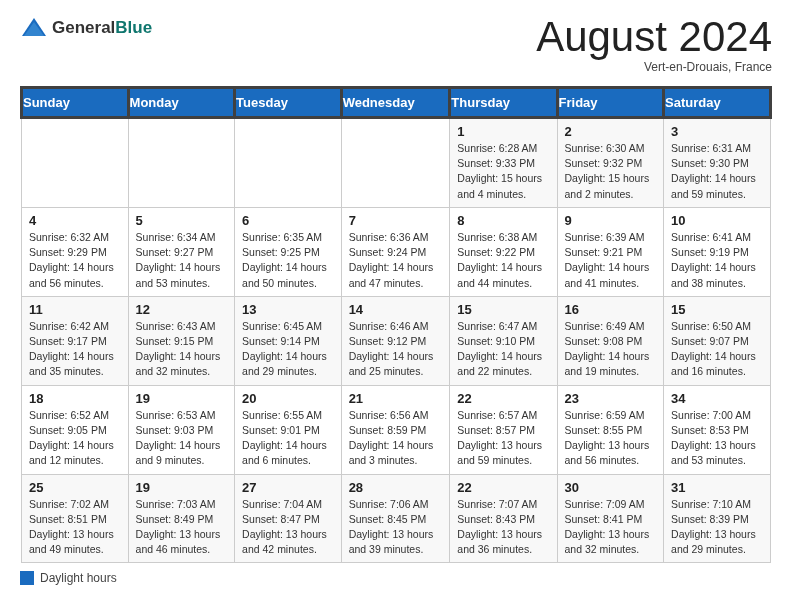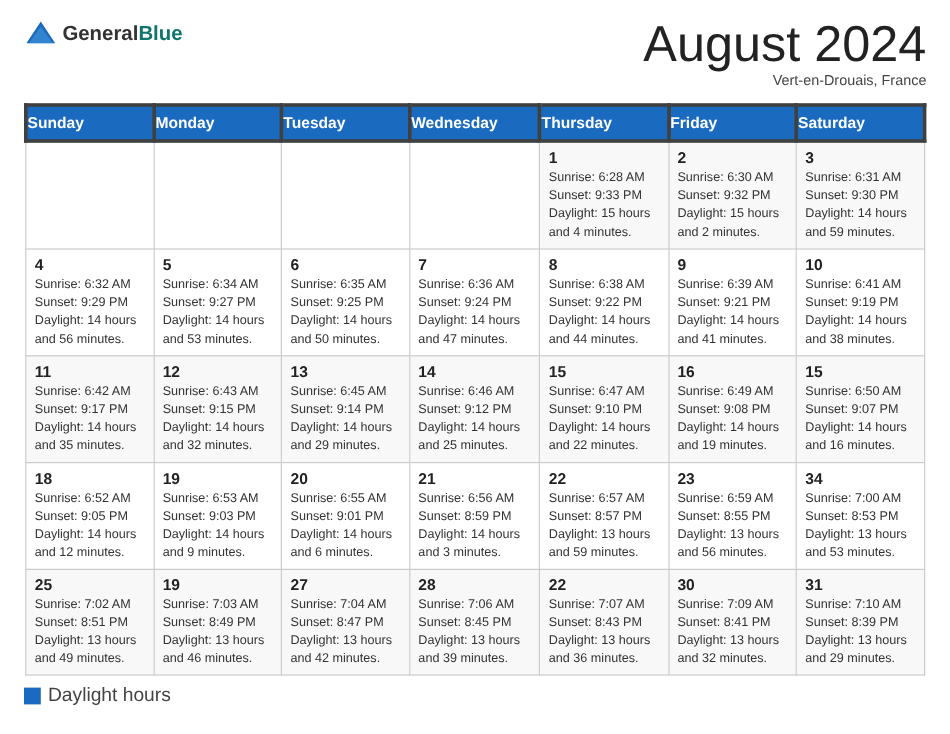--- a/index.html
+++ b/index.html
@@ -39,21 +39,21 @@
       width: 113px;
     }
     
     tbody tr:nth-child(odd) td { background: #f8f8f8; }
     tbody tr:nth-child(even) td { background: #fff; }
     
     .day-number { font-size: 13px; font-weight: bold; color: #222; display: block; margin-bottom: 2px; }
     .day-info { font-size: 10.5px; color: #333; line-height: 1.45; }
     .empty-cell { background: #fff !important; }
     
-    .legend { margin-top: 8px; display: flex; align-items: center; gap: 6px; font-size: 16px; color: #444; }
+    .legend { margin-top: 8px; display: flex; align-items: center; gap: 6px; font-size: 12px; color: #444; }
     .legend-box { width: 14px; height: 14px; background: #1a6bbf; display: inline-block; }
   </style>
 </head>
 <body>
 
 <div class="page">
   <div class="header">
     <div class="logo">
       <svg class="logo-icon" viewBox="0 0 28 24" xmlns="http://www.w3.org/2000/svg">
         <polygon points="14,2 26,20 2,20" fill="#1a6bbf"></polygon>

